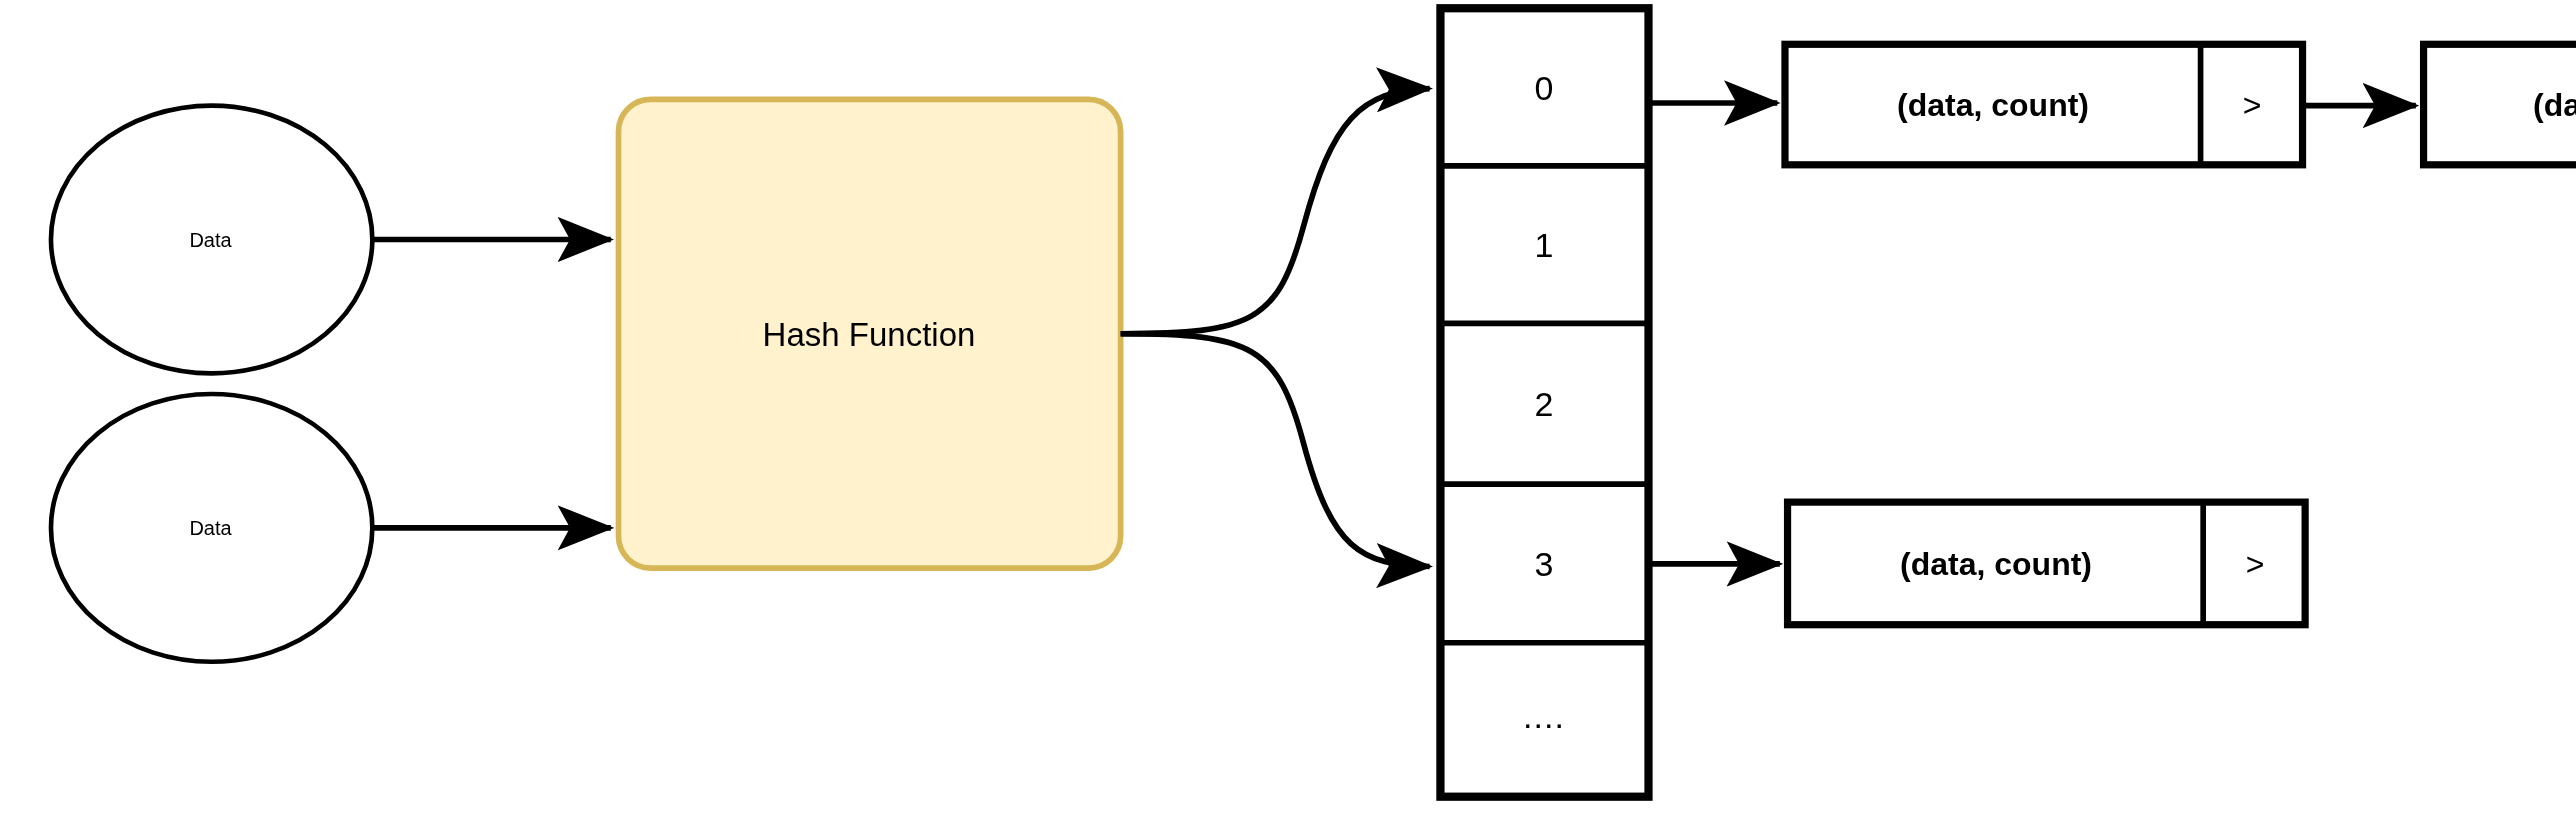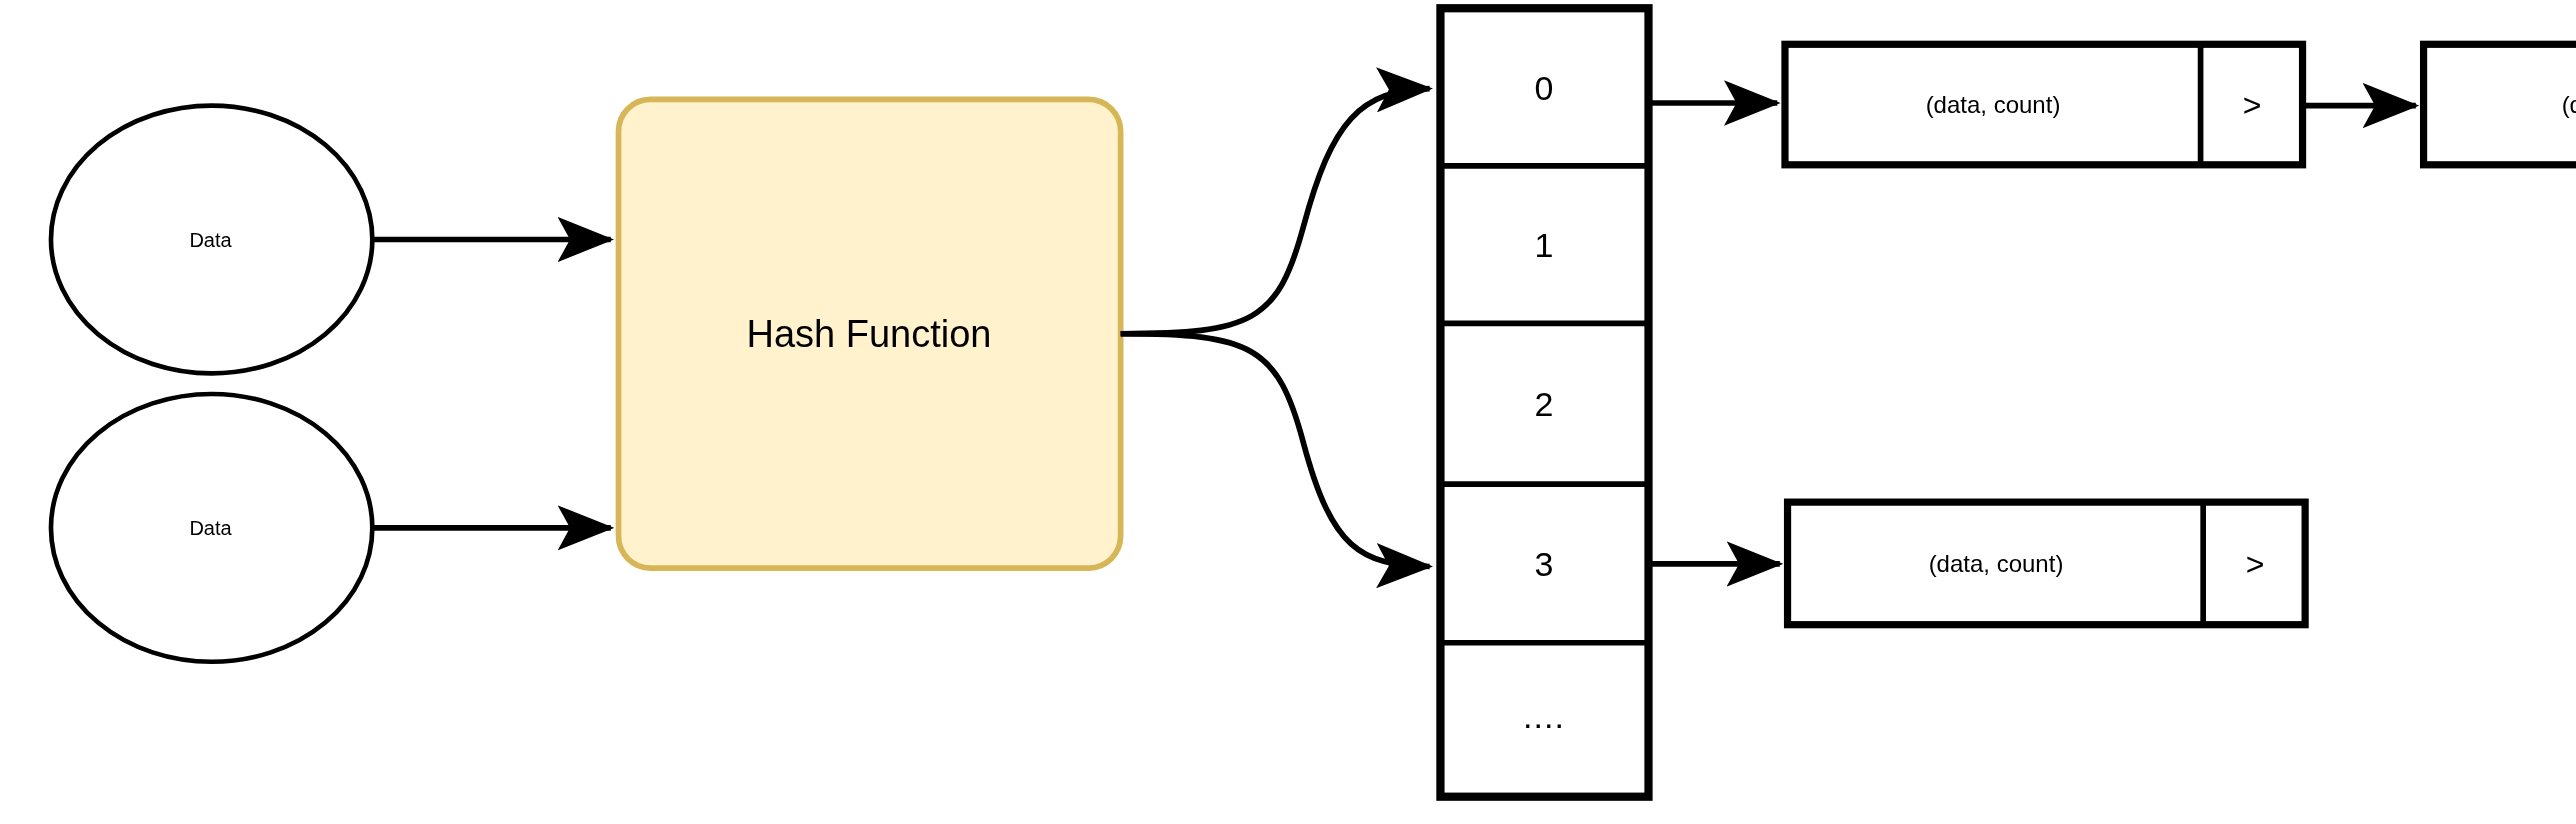--- a/index.html
+++ b/index.html
@@ -30,23 +30,23 @@
     display: flex;
     align-items: center;
     justify-content: center;
     color: #000000;
     font-family: "Liberation Sans", sans-serif;
     white-space: nowrap;
     pointer-events: none;
     line-height: 1;
   }
   .ellipse-label  { font-size: 20px; }
-  .hashfn-label   { font-size: 38px; }
+  .hashfn-label   { font-size: 33px; }
   .bucket-label   { font-size: 34px; }
-  .node-label     { font-size: 24px; }
+  .node-label     { font-size: 32px; font-weight: bold; }
   .ptr-label      { font-size: 32px; }
   .dots-label     { font-size: 34px; letter-spacing: 1px; }
 </style>
 </head>
 <body>
 
 <div id="canvas">
 
   <svg id="vector-layer" viewBox="0 0 5800 1600" xmlns="http://www.w3.org/2000/svg">
     <defs>

